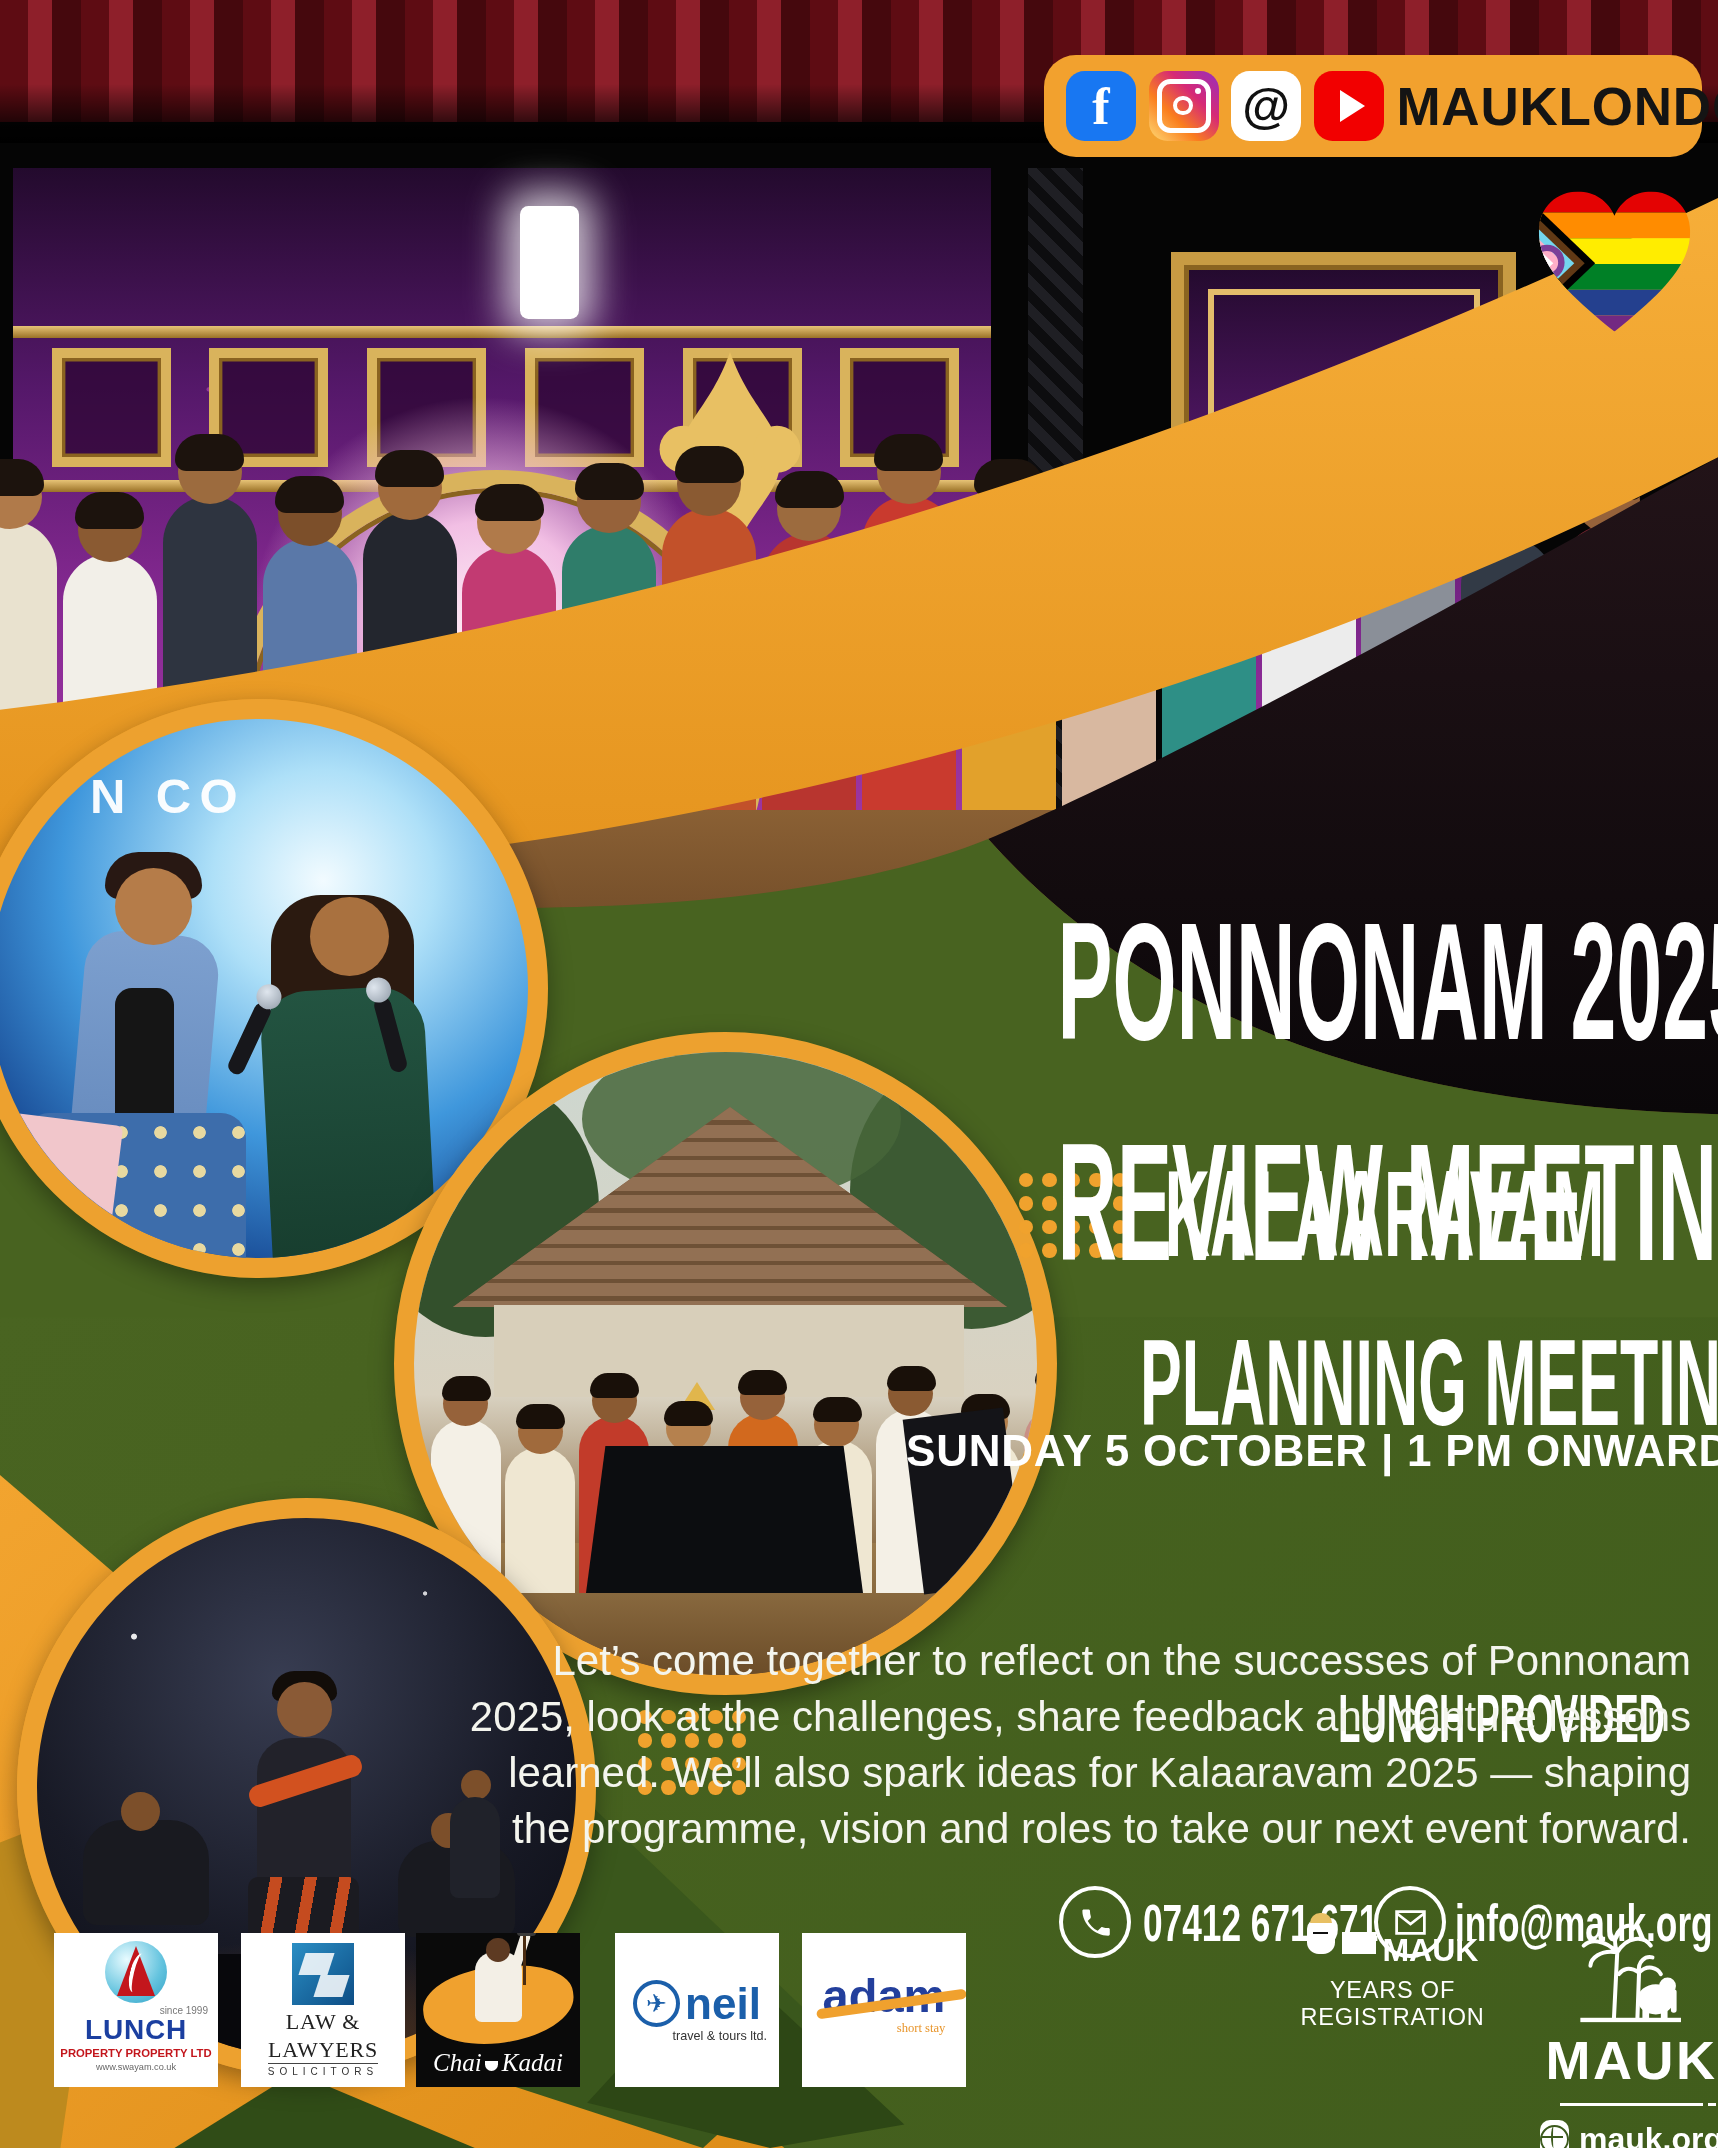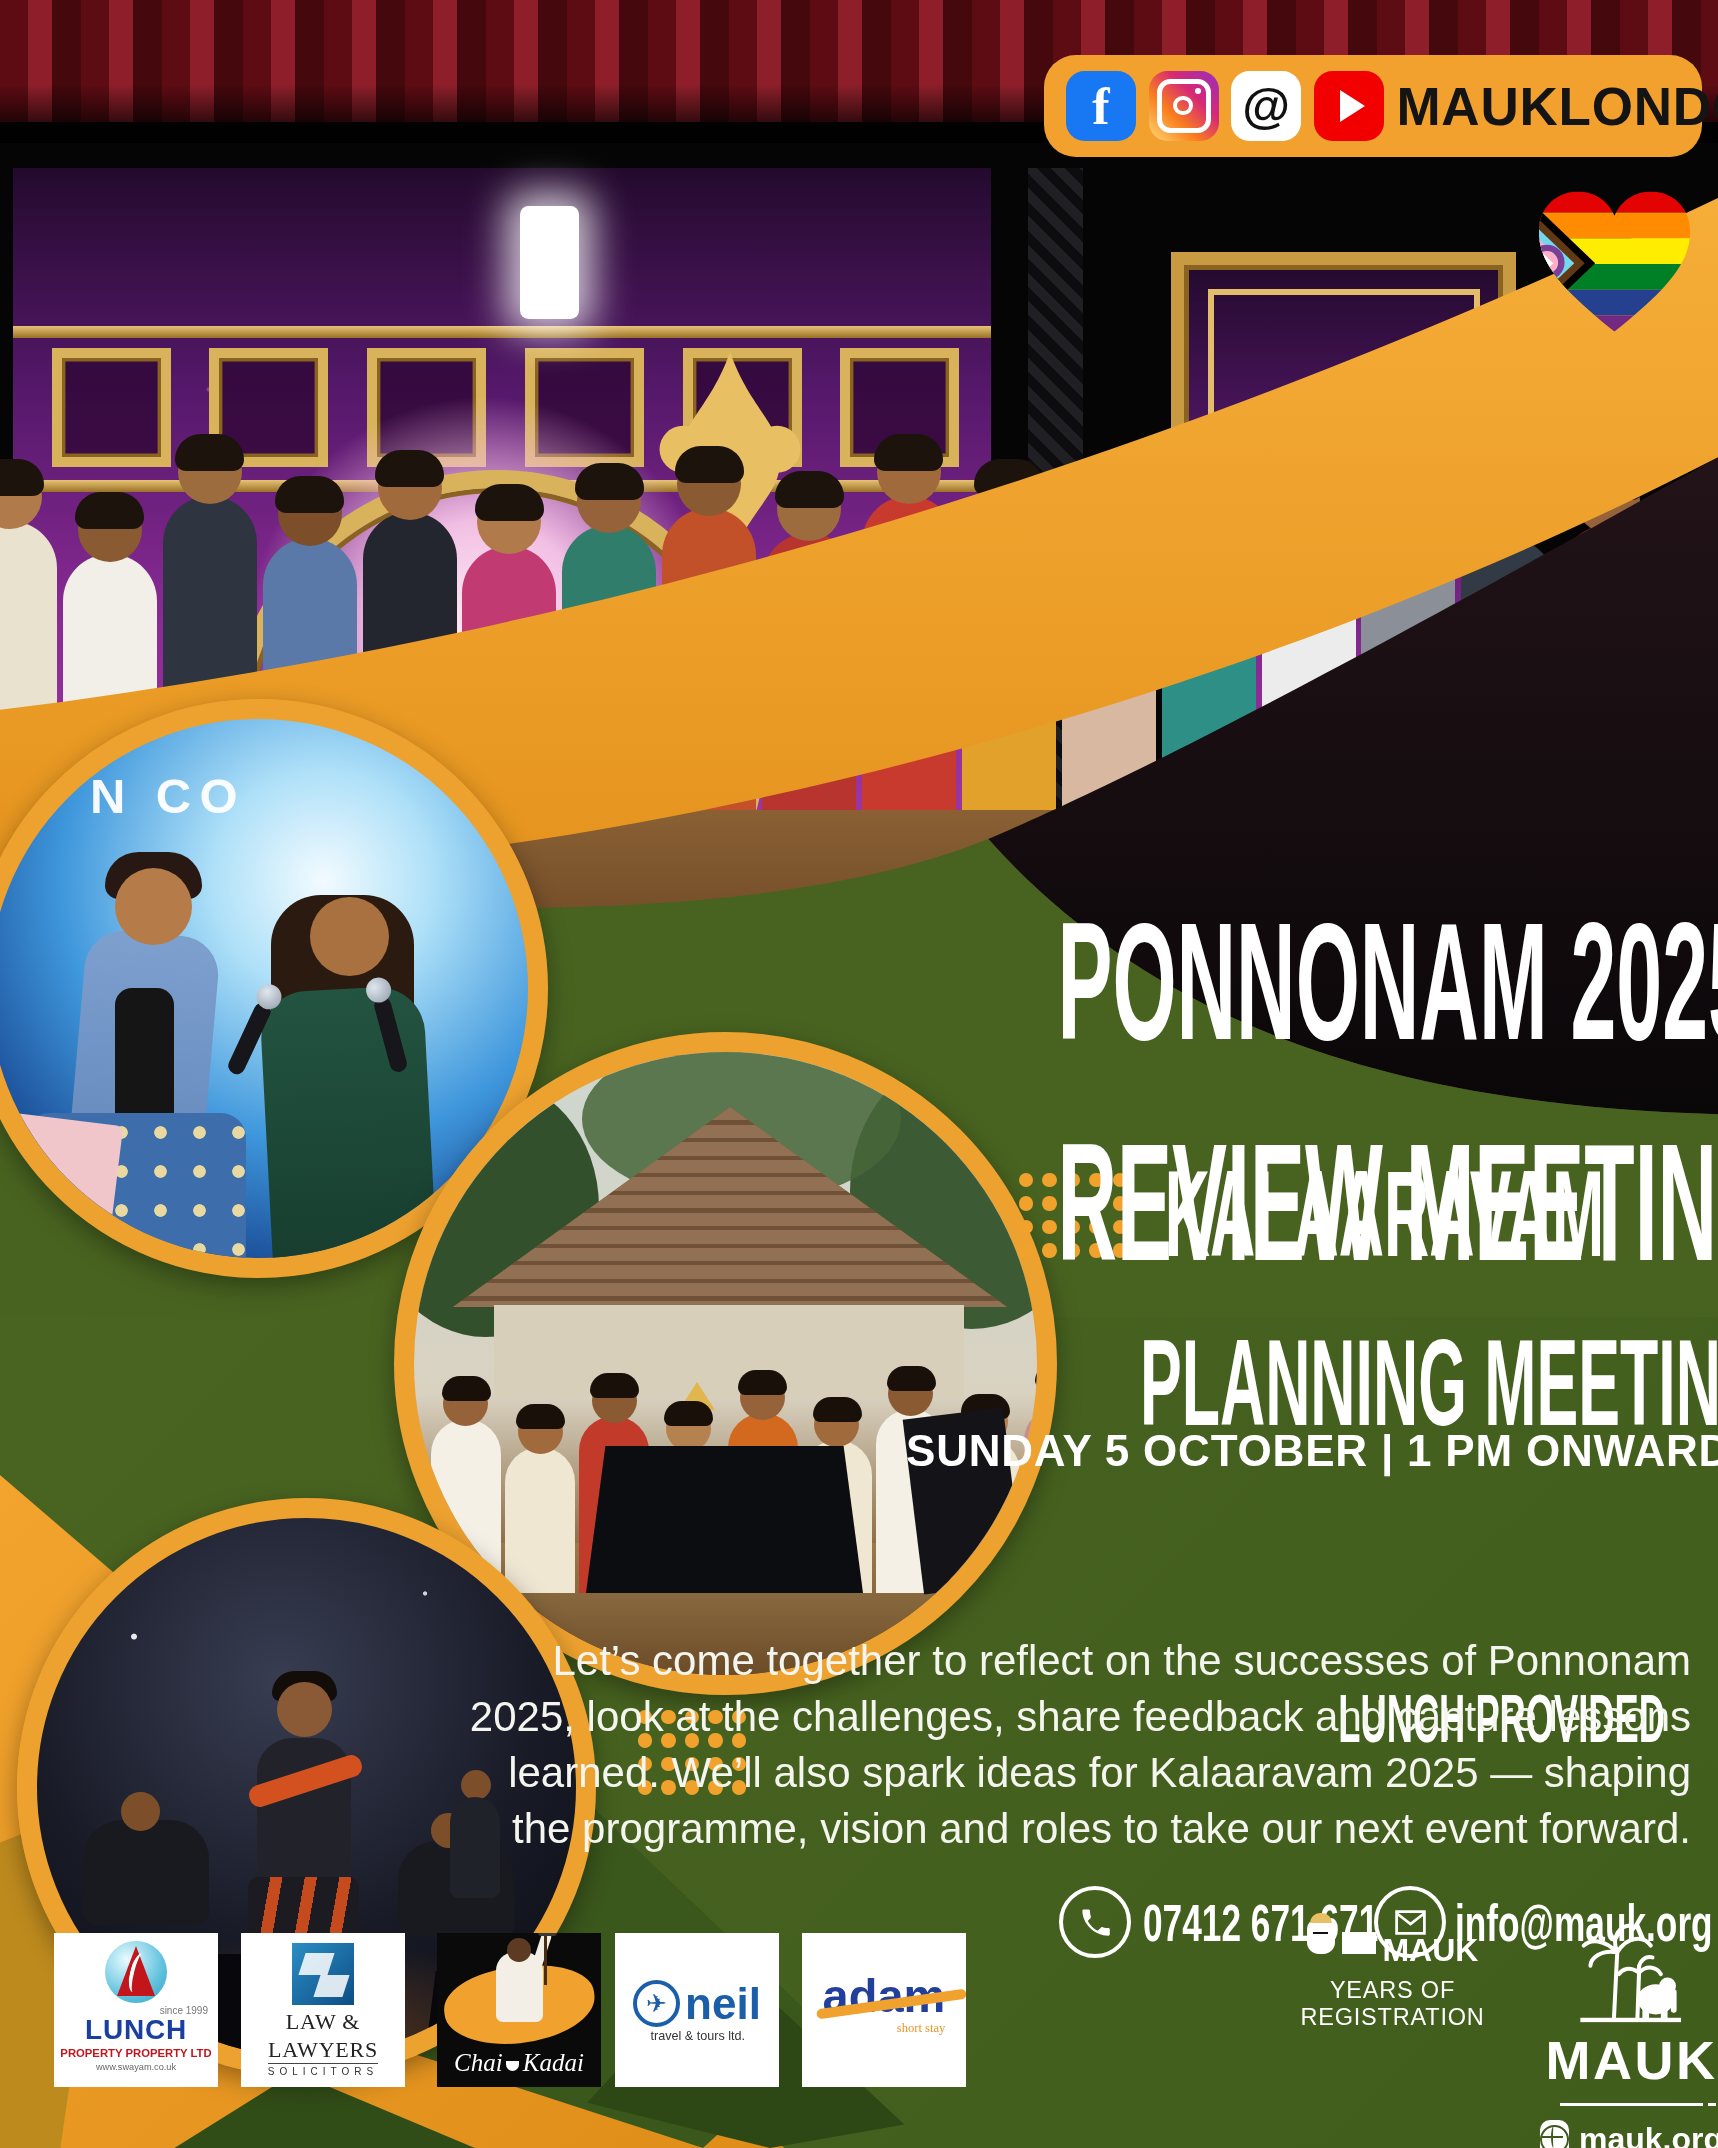--- a/index.html
+++ b/index.html
@@ -142,21 +142,21 @@
   .chai-head{position:absolute;left:70px;top:5px;width:23.5px;height:23.5px;background:#5d3a22;border-radius:50%;}
   .chai-arm{position:absolute;left:99px;top:-1.7px;width:10px;height:44px;background:#f3efe6;transform:rotate(18deg);border-radius:5px;}
   .chai-kettle{position:absolute;left:101px;top:-8.4px;width:18.5px;height:11.7px;background:#3a3a3a;border-radius:3.4px;}
   .chai-stream{position:absolute;left:107px;top:3.4px;width:2.5px;height:49px;background:#4a2c12;}
   .chai-text{position:absolute;left:0;bottom:10px;width:100%;text-align:center;color:#fff;
     font-family:"Liberation Serif",serif;font-style:italic;font-size:25px;}
   .chai-cup{display:inline-block;width:13.4px;height:10px;background:#fff;border-radius:0 0 6.7px 6.7px;margin:0 3.4px;}
   .neil-row{display:flex;align-items:center;margin-top:47px;}
   .neil-ic{width:39px;height:39px;border:4.2px solid #1b5faa;border-radius:50%;color:#1b5faa;font-size:25px;display:flex;align-items:center;justify-content:center;margin-right:5px;}
   .neil-name{font-size:44px;font-weight:bold;color:#1b5faa;line-height:.8;}
-  .neil-sub{font-size:12.6px;color:#333;margin-top:1.7px;align-self:flex-end;margin-right:34px;}
+  .neil-sub{font-size:12.6px;color:#333;margin-top:1.7px;align-self:flex-end;margin-right:12px;}
   .adam-wrap{position:relative;margin-top:44px;}
   .adam-name{font-size:47px;font-weight:bold;color:#233f9c;line-height:.8;}
   .adam-swoosh{position:absolute;left:-6.7px;top:22px;width:151px;height:10px;background:#F0A12E;transform:rotate(-8deg);border-radius:6.7px;}
   .adam-sub{font-size:12.6px;color:#e8952b;text-align:right;margin-top:6.7px;font-family:"Liberation Serif",serif;}
 
   
   #mauk50{left:1250px;top:1920px;width:285px;text-align:center;color:#fff;}
   .k-face{display:inline-block;width:28.5px;height:34px;background:#fff;border-radius:8.4px 8.4px 11.7px 11.7px;position:relative;margin-right:6.7px;}
   .k-face:before{content:"";position:absolute;left:3.4px;top:-6.7px;width:22px;height:10px;border-radius:10px 10px 0 0;background:#e8c063;}
   .k-face:after{content:"";position:absolute;left:6.7px;top:11.7px;width:15px;height:2.5px;background:#111;}
@@ -518,21 +518,21 @@
   </div>
   <div class="card abs" style="left:241px;z-index:20">
     <div class="law-logo">
         <i style="left:10px;top:10px"></i>
         <i style="left:25px;top:32px"></i>
       </div>
     <div class="law-l1">LAW &amp;</div>
     <div class="law-l1">LAWYERS</div>
     <div class="law-sol">SOLICITORS</div>
   </div>
-  <div class="card dark abs" style="left:437px;z-index:20;position:absolute">
+  <div class="card dark abs" style="left:416px;z-index:20;position:absolute">
     <div class="chai-splash"></div>
     <div class="chai-man"></div>
     <div class="chai-head"></div>
     <div class="chai-arm"></div>
     <div class="chai-kettle"></div>
     <div class="chai-stream"></div>
     <div class="chai-text">
       <span>Chai</span><span class="chai-cup"></span><span>Kadai</span>
     </div>
   </div>

